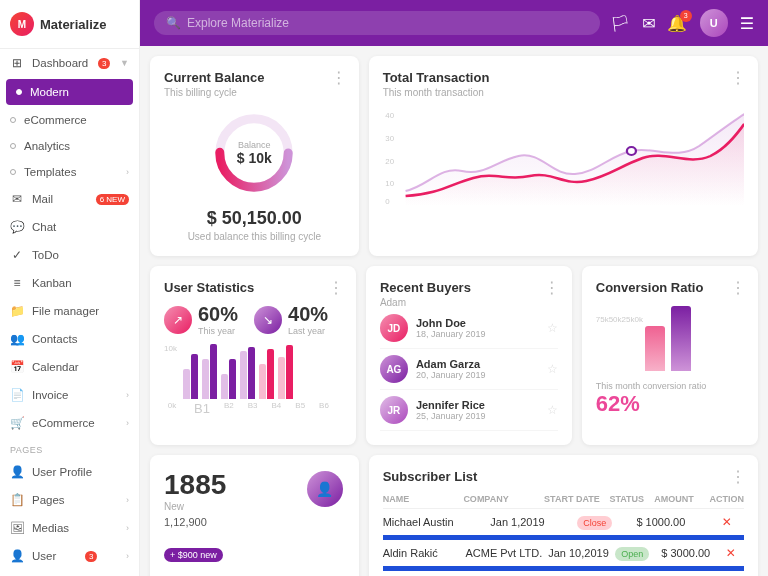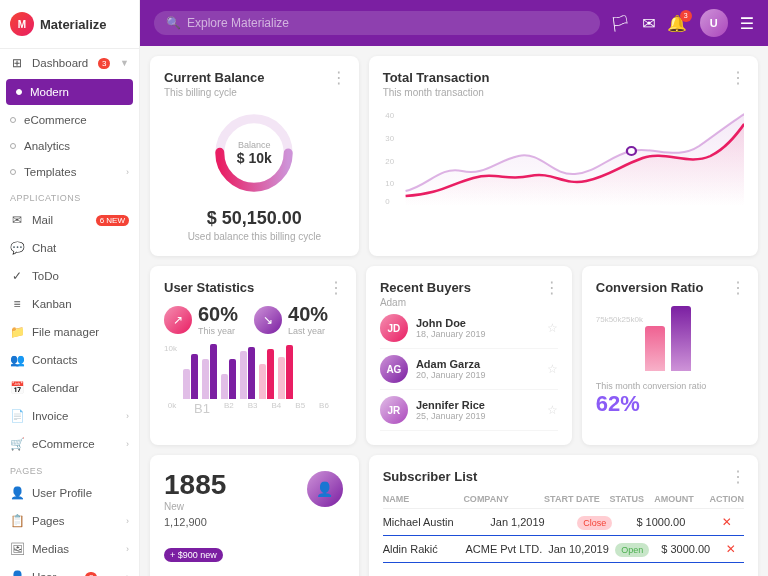--- a/index.html
+++ b/index.html
@@ -77,38 +77,38 @@
     .buyer-avatar { width: 28px; height: 28px; border-radius: 50%; background: linear-gradient(135deg, #bbb, #888); flex-shrink: 0; display: flex; align-items: center; justify-content: center; color: white; font-size: 10px; font-weight: bold; }
     .buyer-info { flex: 1; }
     .buyer-name { font-size: 11px; font-weight: 600; color: #333; }
     .buyer-date { font-size: 9px; color: #aaa; }
     .star-icon { color: #ddd; font-size: 12px; cursor: pointer; }
 
     
     .conversion-card { flex: 1; }
     .conversion-bars { display: flex; align-items: flex-end; gap: 6px; height: 60px; margin: 8px 0 4px; }
     .conv-bar { border-radius: 3px 3px 0 0; width: 20px; }
-    .conversion-value { font-size: 22px; font-weight: 700; color: #8b5cf6; }
+    .conversion-value { font-size: 22px; font-weight: 700; color: #ec4899; }
     .conversion-note { font-size: 9px; color: #aaa; }
     .conv-y-labels { display: flex; flex-direction: row; justify-content: space-between; height: 60px; font-size: 8px; color: #ccc; margin-right: 2px; }
 
     
     .new-card { flex: 1; }
     .new-number { font-size: 28px; font-weight: 700; color: #333; }
     .new-label { font-size: 10px; color: #aaa; margin-bottom: 4px; }
     .new-sub-val { font-size: 11px; color: #555; }
     .clients-badge { position: absolute; top: 16px; right: 16px; width: 36px; height: 36px; border-radius: 50%; background: linear-gradient(135deg, #ce93d8, #7b1fa2); display: flex; align-items: center; justify-content: center; color: white; font-size: 14px; }
     .revenue-row { display: flex; align-items: center; gap: 6px; margin-top: 4px; }
     .revenue-badge { background: #7b1fa2; color: white; font-size: 9px; padding: 2px 6px; border-radius: 10px; }
 
     
     .subscriber-card { flex: 2; }
     .table-header { display: flex; gap: 4px; padding: 4px 0; border-bottom: 1px solid #f0f0f0; margin-top: 6px; }
     .th { font-size: 9px; color: #aaa; font-weight: 600; text-transform: uppercase; }
-    .table-row { display: flex; gap: 4px; padding: 6px 0; border-bottom: 1px solid #1d4ed8; align-items: center; }
+    .table-row { display: flex; gap: 4px; padding: 6px 0; border-bottom: 5px solid #1d4ed8; align-items: center; }
     .td { font-size: 11px; color: #333; }
     .col-name { flex: 1.5; }
     .col-company { flex: 1.5; }
     .col-date { flex: 1.2; }
     .col-status { flex: 0.8; }
     .col-amount { flex: 1; }
     .col-action { flex: 0.5; text-align: center; }
     .status-close { background: #ffcdd2; color: #f44336; font-size: 9px; padding: 2px 6px; border-radius: 10px; }
     .status-open { background: #c8e6c9; color: #4caf50; font-size: 9px; padding: 2px 6px; border-radius: 10px; }
     .close-icon { color: #f44336; font-size: 12px; cursor: pointer; }
@@ -148,21 +148,20 @@
   <div class="sidebar-item">
     <span class="sidebar-dot"></span>
     <span>Analytics</span>
   </div>
   <div class="sidebar-item">
     <span class="sidebar-dot"></span>
     <span>Templates</span>
     <span class="sidebar-chevron">›</span>
   </div>
 
-  <div class="sidebar-section-label">APPLICATIONS</div>
 
   <div class="sidebar-item">
     <span class="sidebar-icon">✉</span>
     <span>Mail</span>
     <span class="sidebar-badge">6 NEW</span>
   </div>
   <div class="sidebar-item">
     <span class="sidebar-icon">💬</span>
     <span>Chat</span>
   </div>

